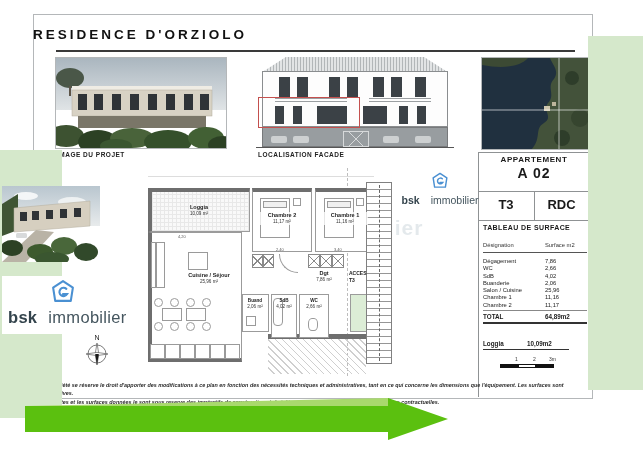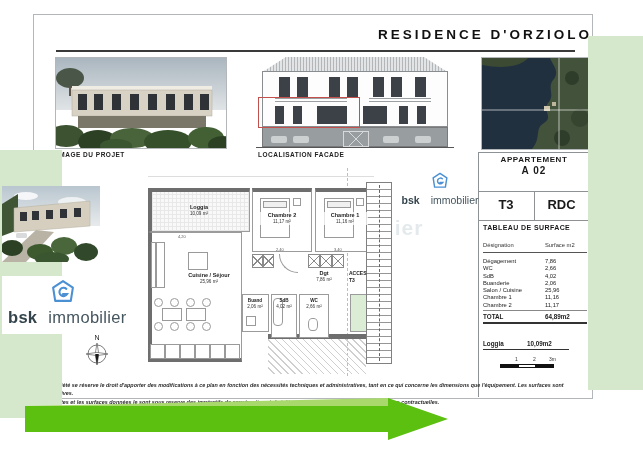--- a/index.html
+++ b/index.html
@@ -1,42 +1,42 @@
 <!DOCTYPE html>
 <html><head>
 <meta charset="utf-8">
 <style>
   html,body{margin:0;padding:0;background:#fff;}
   #canvas{position:relative;width:643px;height:455px;background:#ffffff;overflow:hidden;
           font-family:"Liberation Sans",sans-serif;color:#1a1a1a;}
   .abs{position:absolute;}
   
   .doc{left:33px;top:14px;width:558px;height:383px;background:#fff;border:1px solid #b4b7b9;}
-  .title{left:33px;top:27px;width:559px;text-align:right;font-size:13.5px;font-weight:bold;
+  .title{left:33px;top:27px;width:559px;text-align:left;font-size:13.5px;font-weight:bold;
          letter-spacing:3px;color:#111;}
   .title-rule{left:56px;top:50px;width:519px;height:2px;background:#3a3a3a;}
   .img-frame{border:1px solid #b4b7b9;overflow:hidden;background:#fff;}
   .sec-label{font-size:6.5px;font-weight:bold;letter-spacing:.5px;color:#222;}
   
   .roof{left:8px;top:0;width:182px;height:14px;background:repeating-linear-gradient(90deg,#b2b6b8 0 1px,#e2e4e5 1px 3px);
         clip-path:polygon(12% 0,88% 0,100% 100%,0 100%);}
   .fbody{left:6px;top:14px;width:186px;height:56px;background:#fdfdfd;border:1px solid #8a8d8f;box-sizing:border-box;}
   .w{position:absolute;background:#3b4146;}
   .rail{position:absolute;height:5px;background:repeating-linear-gradient(180deg,#9b9fa2 0 1px,transparent 1px 2.5px);}
   .garage{left:6px;top:70px;width:186px;height:20px;background:#989da0;border:1px solid #77797b;box-sizing:border-box;}
   .car{position:absolute;width:16px;height:7px;background:#cdd0d1;border-radius:2px;}
   .gdoor{position:absolute;left:80px;top:3px;width:24px;height:14px;border:1px solid #d7d9da;
          background:linear-gradient(45deg,transparent calc(50% - .5px),#d7d9da calc(50% - .5px) calc(50% + .5px),transparent calc(50% + .5px)),
                     linear-gradient(-45deg,transparent calc(50% - .5px),#d7d9da calc(50% - .5px) calc(50% + .5px),transparent calc(50% + .5px));}
   .redbox{left:2px;top:40px;width:100px;height:29px;border:1.5px solid #c4504e;}
   .groundline{left:0;top:90px;width:198px;height:1px;background:#555;}
   
   .pline{background:#8f9294;}
   .app-head{left:479px;top:155px;width:110px;text-align:center;font-size:8px;font-weight:bold;letter-spacing:.6px;}
-  .app-code{left:479px;top:165px;width:110px;text-align:center;font-size:10px;font-weight:bold;letter-spacing:1px;}
+  .app-code{left:479px;top:165px;width:110px;text-align:center;font-size:14px;font-weight:bold;letter-spacing:1px;}
   .cellb{font-size:13px;font-weight:bold;text-align:center;}
   .tbl-title{left:483px;top:224px;font-size:7px;font-weight:bold;letter-spacing:.4px;}
   .thead,.srow,.trow{display:flex;}
   .thead span,.srow span,.trow span{display:block;}
   .lab{flex:1;}
   .val{width:42px;}
   .thead{left:483px;top:242px;width:104px;font-size:5.8px;color:#333;}
   .rows{left:483px;top:258px;width:104px;font-size:5.8px;color:#222;}
   .srow{height:7.3px;line-height:7.3px;}
   .totrow{left:483px;top:313px;width:104px;font-size:6.3px;font-weight:bold;}

